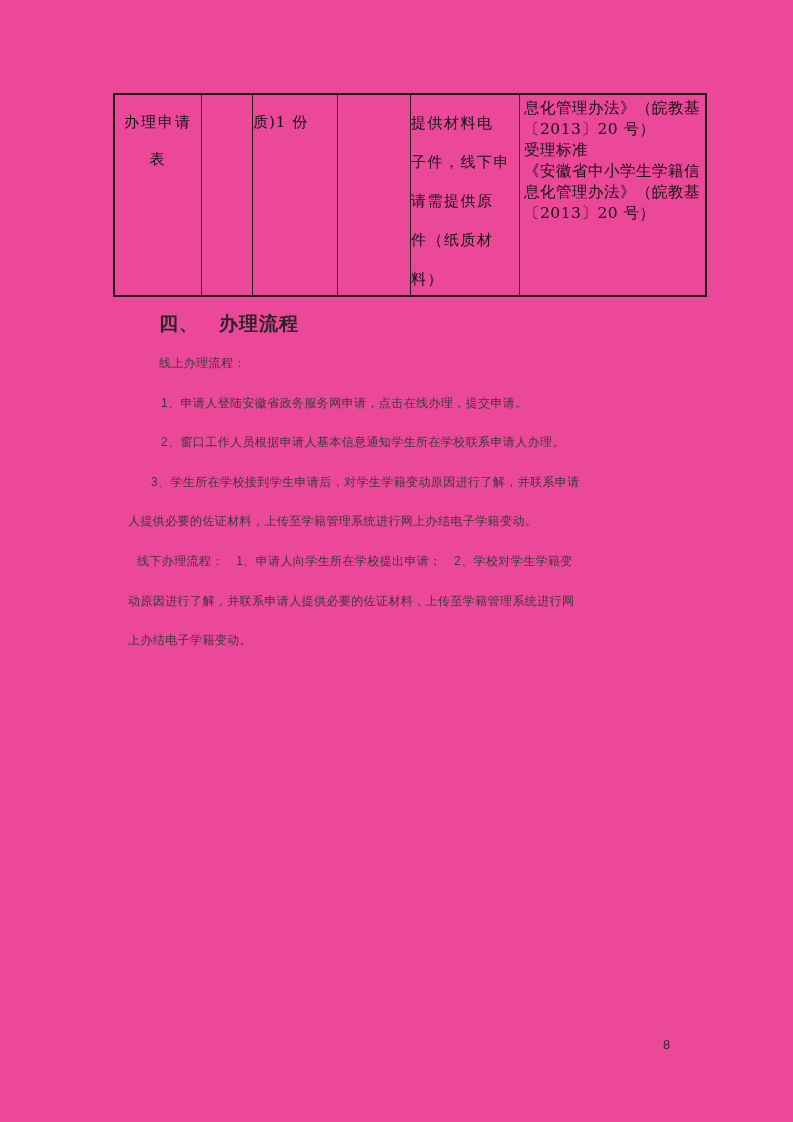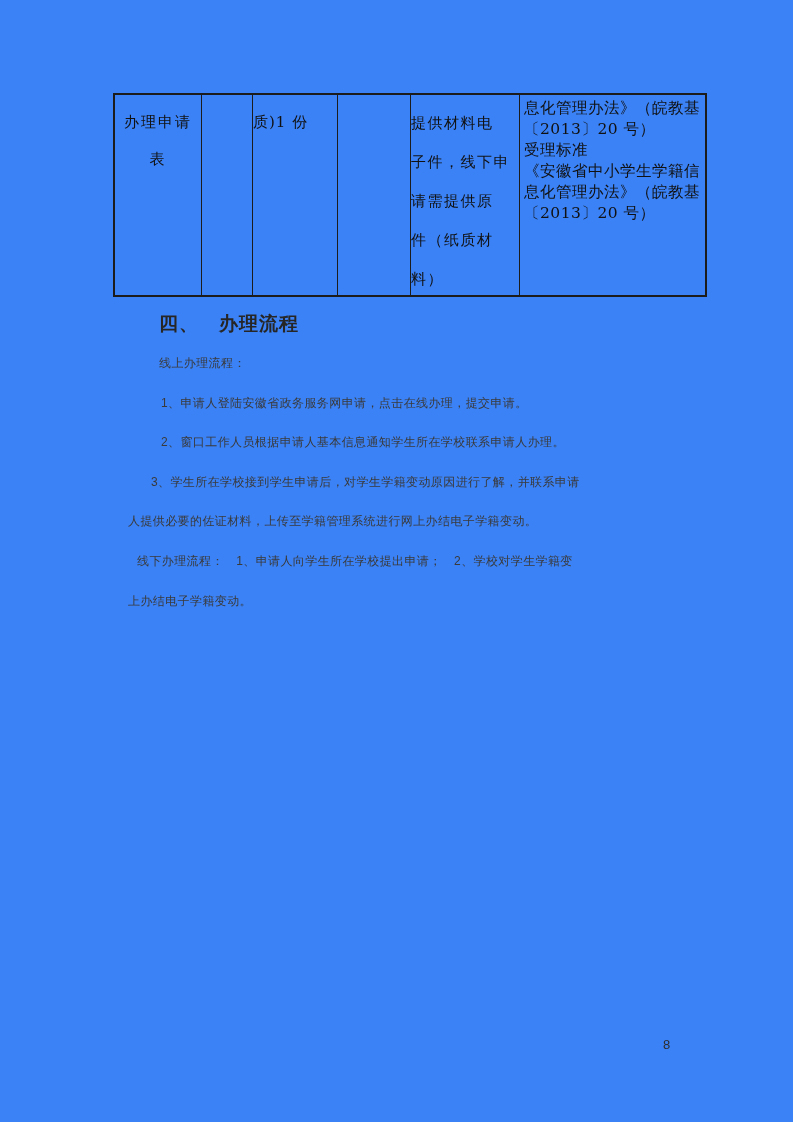--- a/index.html
+++ b/index.html
@@ -1,19 +1,19 @@
 <!DOCTYPE html>
 <html><head>
 <meta charset="utf-8">
 <style>
   html,body{margin:0;padding:0;background:#ffffff;}
   .page{
     position:relative;
     width:793px;height:1122px;
-    background:#3b82f6;
+    background:#ec4899;
     overflow:hidden;
   }
   
   .doc-table{
     position:absolute;left:113px;top:93px;
     width:594px;height:204px;
     box-sizing:border-box;
     border:2px solid #1c1c1c;
     display:flex;
     font-family:"DejaVu Serif", serif;
@@ -96,18 +96,19 @@
   </div>
 
   <div class="content">
     <h2 class="heading">四、　办理流程</h2>
     <div class="bline ind31">线上办理流程：</div>
     <div class="bline ind33">1、申请人登陆安徽省政务服务网申请，点击在线办理，提交申请。</div>
     <div class="bline ind33">2、窗口工作人员根据申请人基本信息通知学生所在学校联系申请人办理。</div>
     <div class="bline ind23">3、学生所在学校接到学生申请后，对学生学籍变动原因进行了解，并联系申请</div>
     <div class="bline ind0">人提供必要的佐证材料，上传至学籍管理系统进行网上办结电子学籍变动。</div>
     <div class="bline ind9">线下办理流程：　1、申请人向学生所在学校提出申请；　2、学校对学生学籍变</div>
+    <div class="bline ind0">动原因进行了解，并联系申请人提供必要的佐证材料，上传至学籍管理系统进行网</div>
     <div class="bline ind0">上办结电子学籍变动。</div>
   </div>
 
   <div class="page-number">8</div>
 
 </div>
 
 </body></html>

